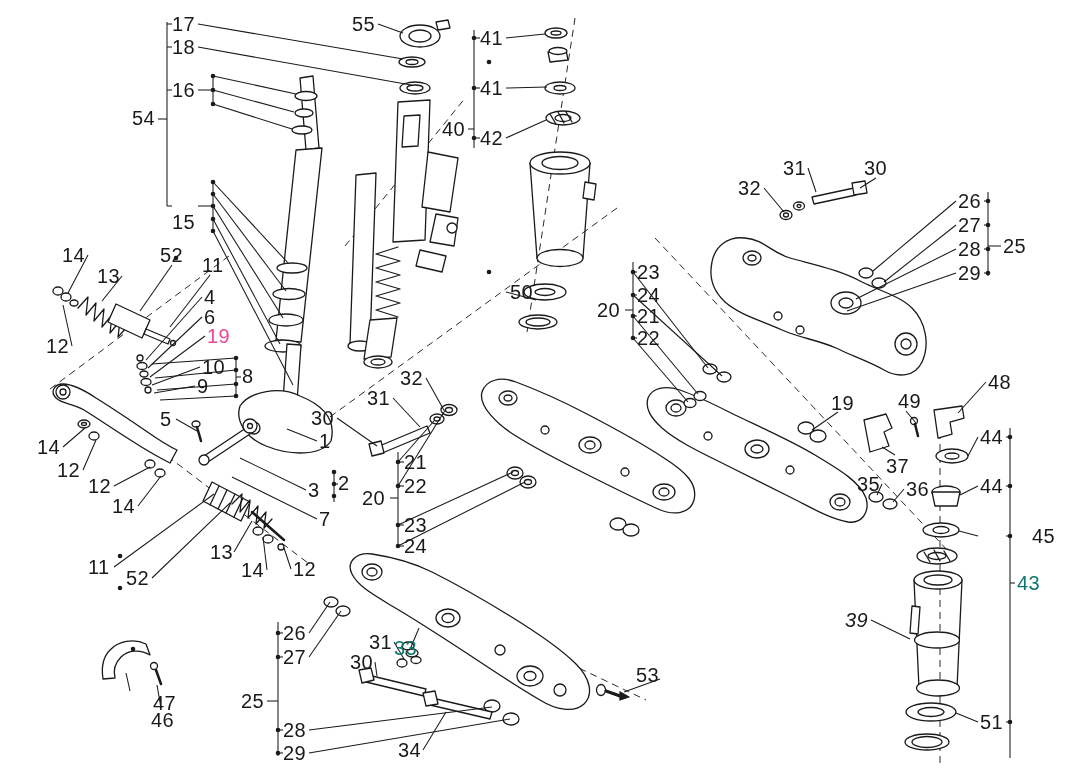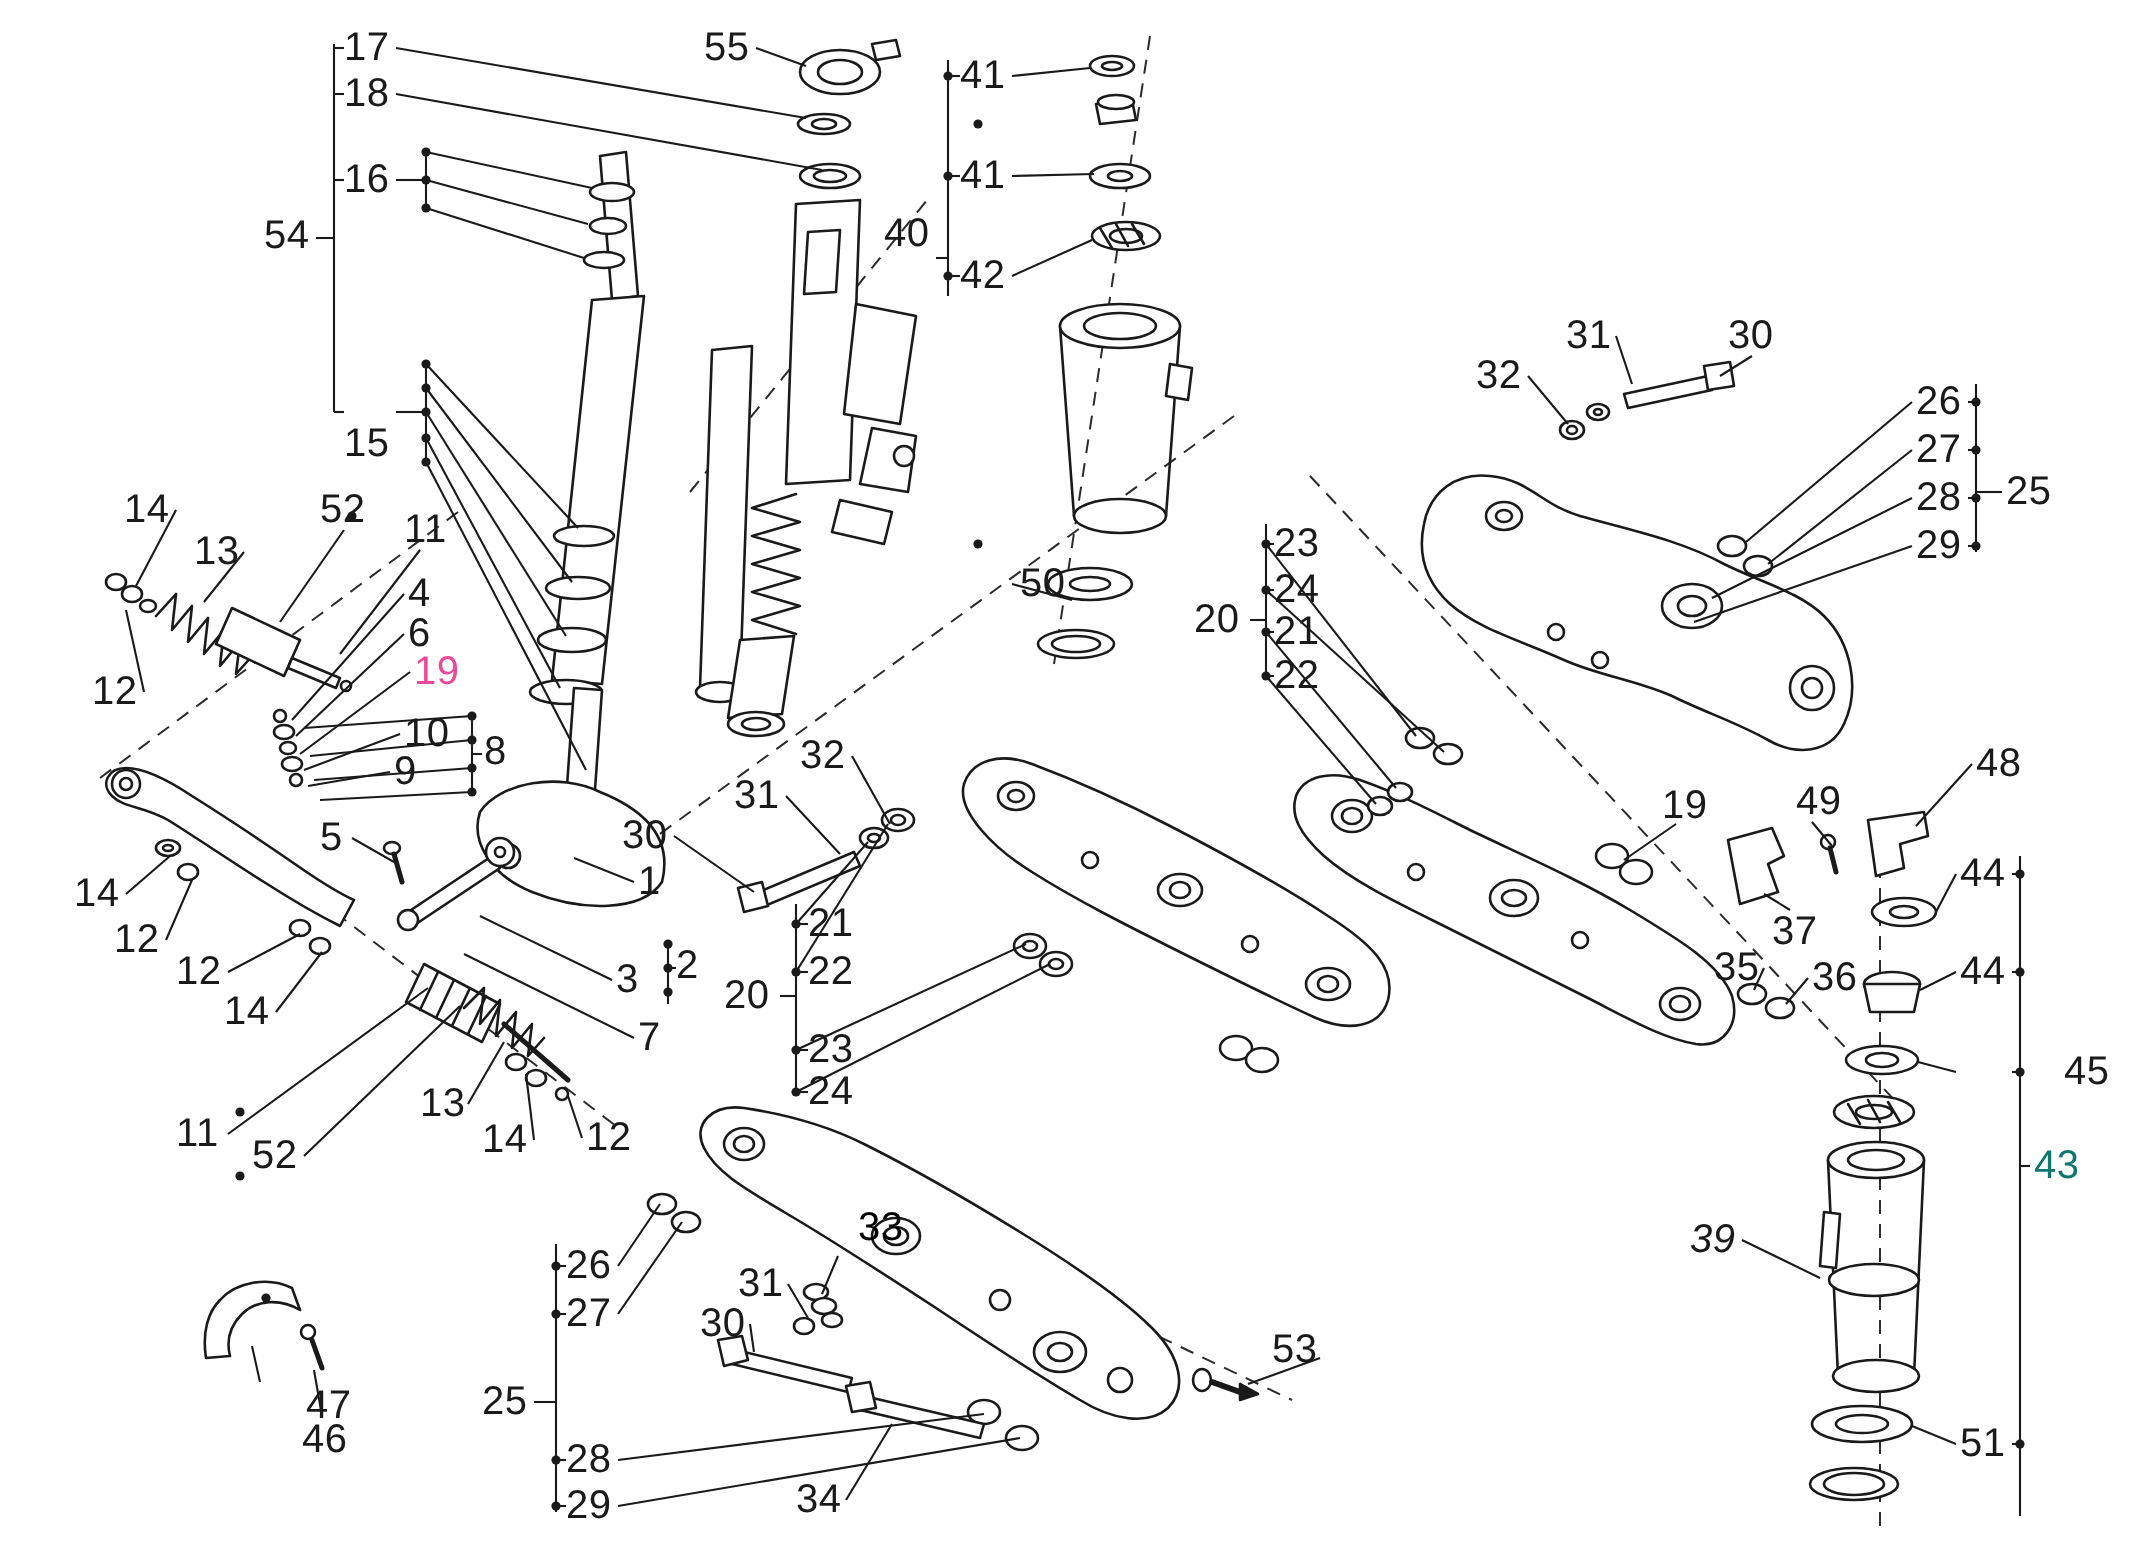--- a/index.html
+++ b/index.html
@@ -476,21 +476,21 @@
 
   <div>
       <div class="callout" style="left: 172px; top: 14px; color: rgb(26, 26, 26);">17</div>
       <div class="callout" style="left: 172px; top: 37px; color: rgb(26, 26, 26);">18</div>
       <div class="callout" style="left: 172px; top: 80px; color: rgb(26, 26, 26);">16</div>
       <div class="callout" style="left: 132px; top: 108px; color: rgb(26, 26, 26); text-align: right;">54</div>
       <div class="callout" style="left: 172px; top: 212px; color: rgb(26, 26, 26);">15</div>
       <div class="callout" style="left: 352px; top: 14px; color: rgb(26, 26, 26);">55</div>
       <div class="callout" style="left: 480px; top: 28px; color: rgb(26, 26, 26);">41</div>
       <div class="callout" style="left: 480px; top: 78px; color: rgb(26, 26, 26);">41</div>
-      <div class="callout" style="left: 442px; top: 107px; color: rgb(26, 26, 26);">40</div>
+      <div class="callout" style="left: 442px; top: 119px; color: rgb(26, 26, 26);">40</div>
       <div class="callout" style="left: 480px; top: 128px; color: rgb(26, 26, 26);">42</div>
       <div class="callout" style="left: 480px; top: 282px; color: rgb(26, 26, 26); margin-left: 30px;">50</div>
       <div class="callout" style="left: 62px; top: 245px; color: rgb(26, 26, 26);">14</div>
       <div class="callout" style="left: 97px; top: 266px; color: rgb(26, 26, 26);">13</div>
       <div class="callout" style="left: 160px; top: 245px; color: rgb(26, 26, 26);">52</div>
       <div class="callout" style="left: 202px; top: 255px; color: rgb(26, 26, 26);">11</div>
       <div class="callout" style="left: 204px; top: 287px; color: rgb(26, 26, 26);">4</div>
       <div class="callout" style="left: 204px; top: 307px; color: rgb(26, 26, 26);">6</div>
       <div class="callout" style="left: 207px; top: 326px; color: #ec4899;">19</div>
       <div class="callout" style="left: 46px; top: 336px; color: rgb(26, 26, 26);">12</div>
@@ -539,21 +539,21 @@
       <div class="callout" style="left: 906px; top: 479px; color: rgb(26, 26, 26);">36</div>
       <div class="callout" style="left: 857px; top: 474px; color: rgb(26, 26, 26);">35</div>
       <div class="callout" style="left: 980px; top: 427px; color: rgb(26, 26, 26);">44</div>
       <div class="callout" style="left: 980px; top: 476px; color: rgb(26, 26, 26);">44</div>
       <div class="callout" style="left: 1032px; top: 526px; color: rgb(26, 26, 26);">45</div>
       <div class="callout" style="left: 1017px; top: 573px; color: #0f766e;">43</div>
       <div class="callout" style="left: 845px; top: 610px; color: rgb(26, 26, 26); font-style: italic;">39</div>
       <div class="callout" style="left: 980px; top: 712px; color: rgb(26, 26, 26);">51</div>
       <div class="callout" style="left: 283px; top: 623px; color: rgb(26, 26, 26);">26</div>
       <div class="callout" style="left: 283px; top: 647px; color: rgb(26, 26, 26);">27</div>
-      <div class="callout" style="left: 394px; top: 604px; color: #000000; margin-left: 35px;">33</div>
+      <div class="callout" style="left: 394px; top: 638px; color: #0f766e;">33</div>
       <div class="callout" style="left: 369px; top: 632px; color: rgb(26, 26, 26);">31</div>
       <div class="callout" style="left: 350px; top: 652px; color: rgb(26, 26, 26);">30</div>
       <div class="callout" style="left: 241px; top: 691px; color: rgb(26, 26, 26);">25</div>
       <div class="callout" style="left: 283px; top: 720px; color: rgb(26, 26, 26);">28</div>
       <div class="callout" style="left: 283px; top: 743px; color: rgb(26, 26, 26);">29</div>
       <div class="callout" style="left: 398px; top: 740px; color: rgb(26, 26, 26);">34</div>
       <div class="callout" style="left: 636px; top: 665px; color: rgb(26, 26, 26);">53</div>
       <div class="callout" style="left: 107px; top: 693px; color: rgb(26, 26, 26); margin-left: 46px;">47</div>
       <div class="callout" style="left: 151px; top: 710px; color: rgb(26, 26, 26);">46</div>
     </div>

